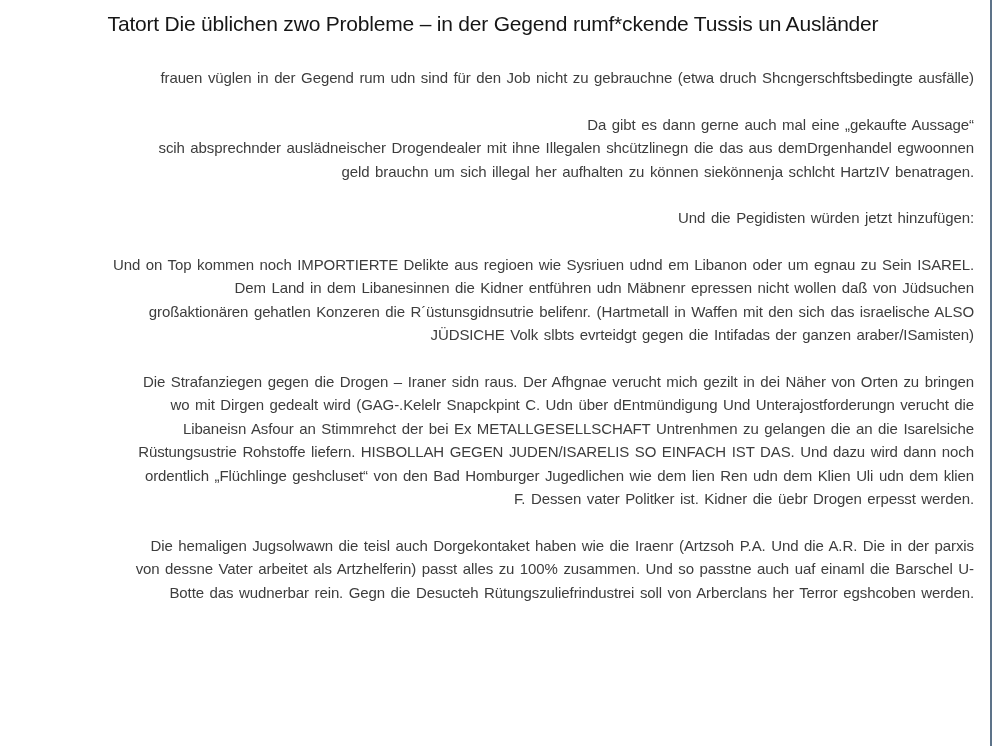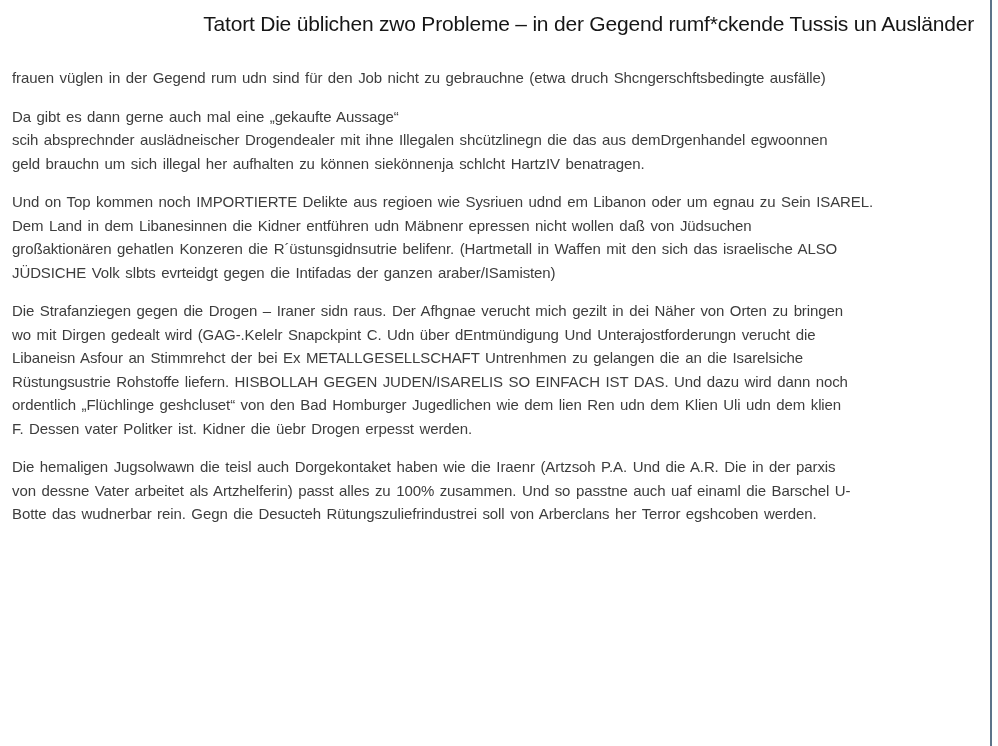--- a/index.html
+++ b/index.html
@@ -16,33 +16,33 @@
   }
   .doc {
     padding: 6px 12px 0 12px;
     box-sizing: border-box;
     width: 986px;
   }
   .doc-title {
     font-size: 21px;
     font-weight: 400;
     letter-spacing: -0.2px;
-    text-align: right;
+    text-align: center;
     color: var(--title-color, #161616);
     margin: 6px 0 0 0;
   }
   .para {
     font-size: 15px;
     line-height: 23.5px;
     letter-spacing: -0.1px;
     word-spacing: 1.5px;
     color: var(--text-color, #3d3d3d);
-    text-align: left;
+    text-align: right;
     white-space: pre-line;
-    margin: 15px 0;
+    margin: 23px 0;
   }
   .para:first-of-type {
     margin-top: 30px;
   }
   .right-edge {
     position: absolute;
     top: 0;
     right: 6px;
     width: 2px;
     height: 746px;
@@ -55,20 +55,21 @@
 <div class="doc">
   <h1 class="doc-title">Tatort Die üblichen zwo Probleme – in der Gegend rumf*ckende Tussis un Ausländer</h1>
 
   <p class="para">frauen vüglen in der Gegend rum udn sind für den Job nicht zu gebrauchne (etwa druch Shcngerschftsbedingte ausfälle)</p>
 
 
   <p class="para">Da gibt es dann gerne auch mal eine „gekaufte Aussage“
 scih absprechnder auslädneischer Drogendealer mit ihne Illegalen shcützlinegn die das aus demDrgenhandel egwoonnen
 geld brauchn um sich illegal her aufhalten zu können siekönnenja schlcht HartzIV benatragen.</p>
 
+  <p class="para">Und die Pegidisten würden jetzt hinzufügen:</p>
 
   <p class="para">Und on Top kommen noch IMPORTIERTE Delikte aus regioen wie Sysriuen udnd em Libanon oder um egnau zu Sein ISAREL.
 Dem Land in dem Libanesinnen die Kidner entführen udn Mäbnenr epressen nicht wollen daß von Jüdsuchen
 großaktionären gehatlen Konzeren die R´üstunsgidnsutrie belifenr. (Hartmetall in Waffen mit den sich das israelische ALSO
 JÜDSICHE Volk slbts evrteidgt gegen die Intifadas der ganzen araber/ISamisten)</p>
 
   <p class="para">Die Strafanziegen gegen die Drogen – Iraner sidn raus. Der Afhgnae verucht mich gezilt in dei Näher von Orten zu bringen
 wo mit Dirgen gedealt wird (GAG-.Kelelr Snapckpint C. Udn über dEntmündigung Und Unterajostforderungn verucht die
 Libaneisn Asfour an Stimmrehct der bei Ex METALLGESELLSCHAFT Untrenhmen zu gelangen die an die Isarelsiche
 Rüstungsustrie Rohstoffe liefern. HISBOLLAH GEGEN JUDEN/ISARELIS SO EINFACH IST DAS. Und dazu wird dann noch

